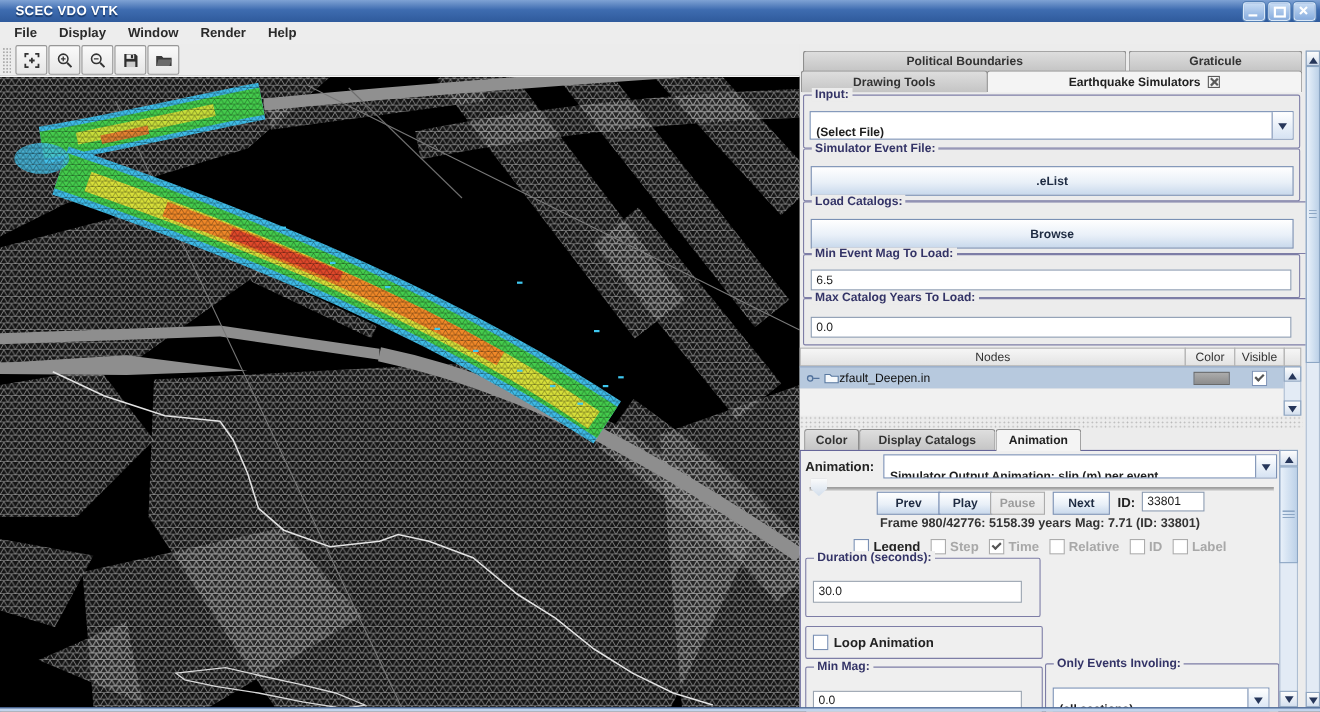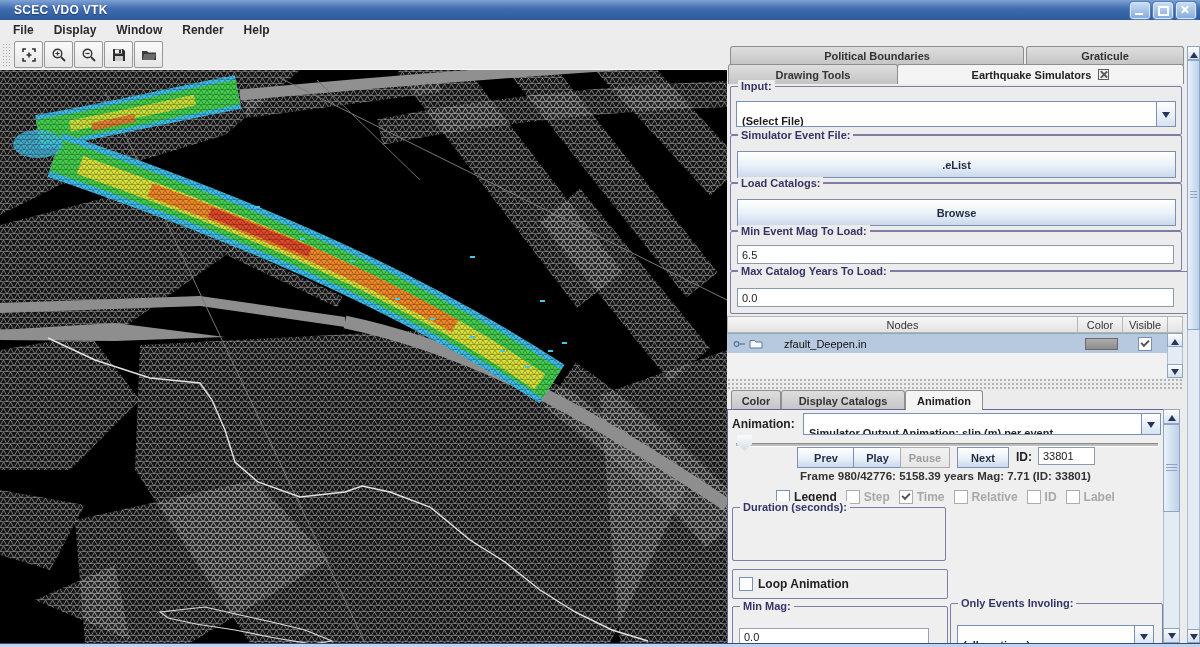--- a/index.html
+++ b/index.html
@@ -279,21 +279,21 @@
       </div>
     </div>
 
     <div class="grp" style="left:3px;top:95px;width:450px;height:46px;">
       <span class="ttl">Simulator Event File:</span>
       <div class="obtn" style="position:absolute;left:6px;top:15px;width:437px;height:25px;">
         <span>.eList</span>
         </div>
     </div>
 
-    <div class="grp" style="left:3px;top:143px;width:450px;height:46px;">
+    <div class="grp" style="left:3px;top:143px;width:450px;height:46px;padding-left:16px;">
       <span class="ttl">Load Catalogs:</span>
       <div class="obtn" style="position:absolute;left:6px;top:15px;width:437px;height:25px;">
         <span>Browse</span>
         </div>
     </div>
 
     <div class="grp" style="left:3px;top:191px;width:450px;height:38px;">
       <span class="ttl">Min Event Mag To Load:</span>
       <input class="tfield" style="position: absolute; left: 6px; top: 13px; width: 437px; height: 19px;" readonly="" value="6.5">
     </div>
@@ -319,21 +319,21 @@
         <svg width="13" height="8">
             <circle cx="3.5" cy="4" r="2.4" fill="none" stroke="#54749E" stroke-width="1.2"></circle>
         <line x1="6.2" y1="4" x2="12" y2="4" stroke="#54749E" stroke-width="1.2"></line>
           </svg>
         </span>
       <span style="margin-left:3px;display:flex;align-items:center;">
         <svg width="14" height="11">
             <path d="M1,2.5 H5.5 L7,4 H13 V10 H1 Z" fill="#F6F9FC" stroke="#5878A0"></path>
           </svg>
         </span>
-      <span style="margin-left:21px;">zfault_Deepen.in</span>
+      <span style="margin-left:0;">zfault_Deepen.in</span>
       <span class="swatch" style="position:absolute;left:358px;top:4px;width:31px;height:10px;"></span>
       <span class="cbox on" style="position:absolute;left:411px;top:3px;"></span>
     </div>
     <div class="tbody-empty" style="left:0px;top:313px;width:441px;height:25px;"></div>
 
     <div class="sb-track" style="left:440px;top:293px;width:16px;height:45px;"></div>
     <div class="sb-btn" style="left:440px;top:293px;width:16px;height:14px;">
         <span class="tri-up-s"></span>
       </div>
     <div class="sb-btn" style="left:440px;top:324px;width:16px;height:14px;">
@@ -402,20 +402,21 @@
             <span>ID</span>
           </span>
         <span class="cbitem dis">
             <span class="cbox dis"></span>
             <span>Label</span>
           </span>
       </div>
 
       <div class="grp" style="left:4px;top:97px;width:212px;height:52px;background:#EFEFEF;">
         <span class="ttl" style="background:#EFEFEF;">Duration (seconds):</span>
+        <input class="tfield" style="position: absolute; left: 6px; top: 20px; width: 190px; height: 20px; border-color: rgb(154, 164, 176);" readonly="" value="30.0">
       </div>
 
       <div class="grp" style="left:4px;top:159px;width:214px;height:28px;background:#EFEFEF;">
         <span class="cbox" style="position:absolute;left:6px;top:7px;"></span>
         <span class="lbl-b abs" style="left:25px;top:7px;">Loop Animation</span>
       </div>
 
       <div class="grp" style="left:4px;top:196px;width:214px;height:60px;background:#EFEFEF;">
         <span class="ttl" style="background:#EFEFEF;">Min Mag:</span>
         <input class="tfield" style="position: absolute; left: 6px; top: 21px; width: 190px; height: 18px; border-color: rgb(154, 164, 176);" readonly="" value="0.0">

